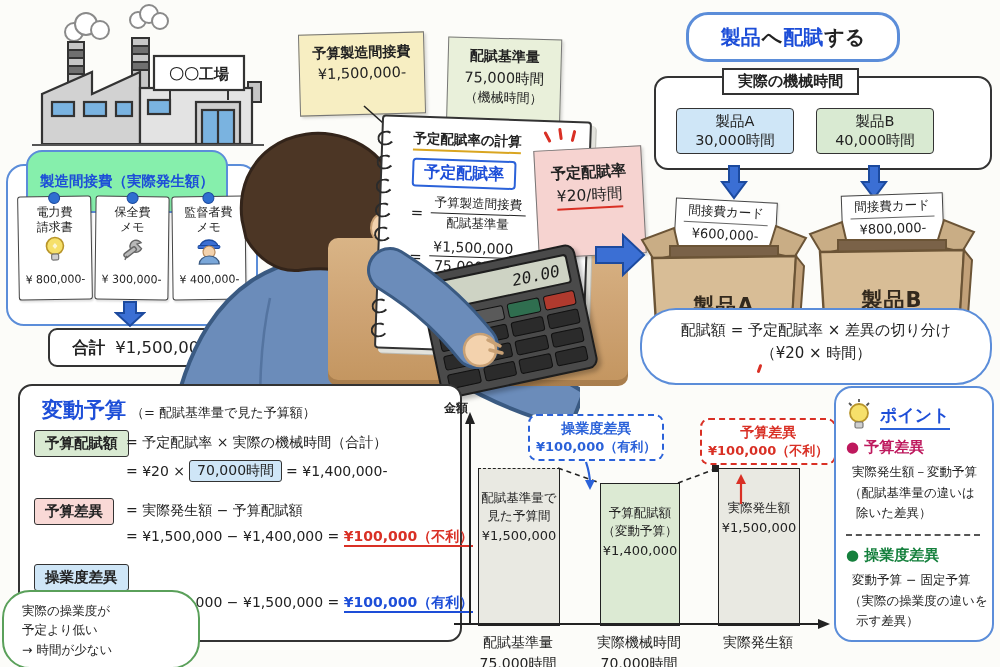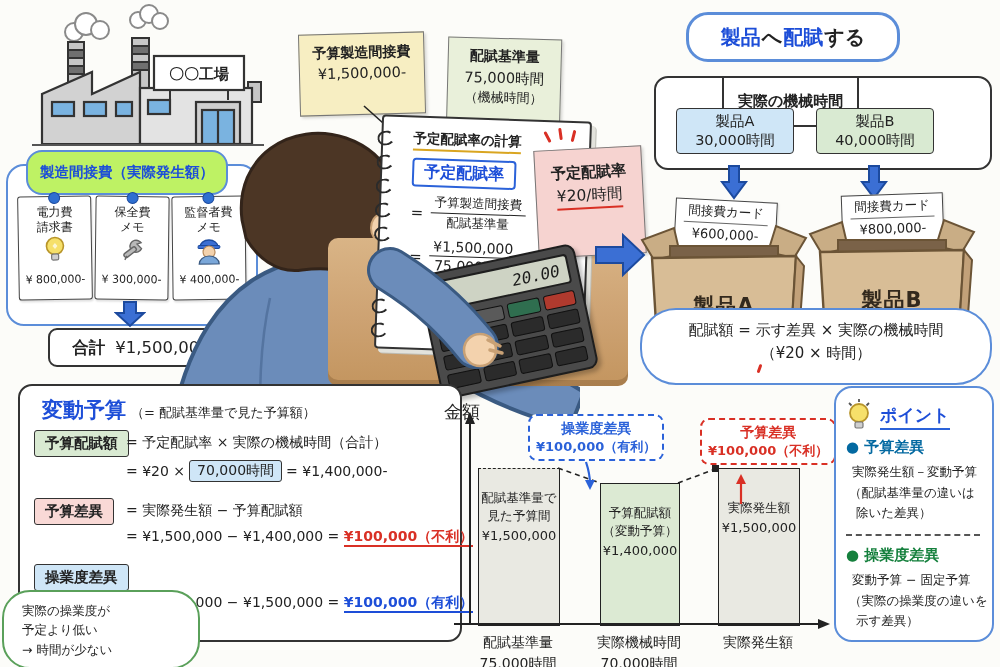--- a/index.html
+++ b/index.html
@@ -4,22 +4,22 @@
 <style>
   html,body{margin:0;padding:0;background:#e8e8e8;}
   #stage{
     position:relative;width:1000px;height:667px;margin:0 auto;
     background:#fcfcf9;overflow:hidden;
     font-family:"DejaVu Sans",sans-serif;color:#222;
   }
   .abs{position:absolute;}
   
   .panel-blue{border:2.5px solid #5b8dd9;border-radius:18px;background:#fff;}
-  .pill{border:2.5px solid #5b8dd9;border-radius:16px;background:#bef264;color:#1d4ed8;
-        font-weight:bold;font-size:14.5px;padding:11px 12px;white-space:nowrap;}
+  .pill{border:2.5px solid #5b8dd9;border-radius:16px;background:#86efac;color:#1d4ed8;
+        font-weight:bold;font-size:14.5px;padding:20px 12px;white-space:nowrap;}
   .card{background:#fff;border:1.6px solid #444;border-radius:3px;width:72px;height:102px;
         text-align:center;box-shadow:1px 2px 2px rgba(0,0,0,.12);}
   .card .pin{position:absolute;top:-5px;left:50%;transform:translateX(-50%);
         width:10px;height:10px;border-radius:50%;background:#2f6fd0;border:1.5px solid #1c4a9e;}
   .card .t{font-size:12px;line-height:1.25;margin-top:8px;font-weight:500;}
   .card .amt{font-size:11px;margin-top:4px;white-space:nowrap;}
   .total-box{border:2px solid #333;border-radius:9px;background:#fff;font-size:16.5px;
         display:flex;align-items:center;justify-content:center;gap:10px;}
   
   .note{border:1.6px solid #777;box-shadow:2px 2px 3px rgba(0,0,0,.15);text-align:center;}
@@ -57,21 +57,21 @@
   .key{height:13px;border-radius:3px;background:#2b2b2b;border:1px solid #111;}
   .key.grn{background:#2f6e4f;} .key.red{background:#b03a2e;} .key.lt{background:#5a5a5a;}
   
   .blkarrow{fill:#3b6fd4;stroke:#1c4a9e;stroke-width:2;}
   
   .alloc-title{border:3px solid #5b8dd9;border-radius:22px;background:#fff;
         display:flex;align-items:center;justify-content:center;font-size:20px;font-weight:bold;gap:1px;}
   .alloc-title .b{color:#1d4ed8;} .alloc-title .k{color:#222;font-weight:600;}
   .alloc-box{border:2px solid #333;border-radius:14px;background:#fff;}
   .mach-label{border:2px solid #333;background:#fff;font-size:15px;font-weight:600;
-        padding:14px 14px;white-space:nowrap;margin-top:8px;}
+        padding:2px 14px;white-space:nowrap;}
   .chip{border:1.8px solid #333;border-radius:4px;text-align:center;font-size:14.5px;
         line-height:1.3;padding:3px 0;font-weight:500;}
   .chipA{background:#cfe6f7;} .chipB{background:#d9ead2;}
   .card-out{background:#fff;border:1.6px solid #444;text-align:center;
         box-shadow:1px 1px 2px rgba(0,0,0,.15);}
   .card-out .ct{font-size:12.5px;border-bottom:1.4px solid #666;display:inline-block;
         padding:3px 4px 2px;white-space:nowrap;}
   .card-out .ca{font-size:13px;margin-top:3px;white-space:nowrap;}
   .box-label{font-size:21px;font-weight:600;color:#33291d;letter-spacing:1px;}
   .cloud{border:2.5px solid #5b8dd9;border-radius:36px;background:#fff;text-align:center;
@@ -85,37 +85,37 @@
   .tag-grn{background:#d9ead2;} .tag-pnk{background:#f9d9d6;} .tag-blu{background:#cfe6f7;}
   .fline{font-size:14px;white-space:nowrap;}
   .inbox-blue{border:1.7px solid #333;border-radius:3px;background:#cfe6f7;padding:1px 7px;margin:0 4px;}
   .res-red{color:#d93025;font-weight:600;border-bottom:2px solid #d93025;padding-bottom:1px;}
   .res-blue{color:#1d4ed8;font-weight:600;border-bottom:2px solid #1d4ed8;padding-bottom:1px;}
   .cloud-green{border:2px solid #5aa05a;border-radius:28px;background:#fff;
         font-size:12.5px;line-height:1.55;padding:9px 0 0 18px;}
   
   .chart-title{font-size:15.5px;font-weight:600;border-bottom:2px solid #222;
         padding-bottom:2px;white-space:nowrap;}
-  .ylab{font-size:18px;font-weight:400;}
+  .ylab{font-size:12px;font-weight:700;}
   .bar{border-left:1.7px solid #222;border-right:1.7px solid #222;border-bottom:1.7px solid #222;
         border-top:1.7px dashed #222;text-align:center;}
   .bar-gray{background:#e9e9e2;} .bar-green{background:#dcead3;}
   .bar .bl{font-size:12.5px;line-height:1.45;margin-top:20px;}
   .bar .bv{font-size:13px;margin-top:3px;}
   .dash-label{border-radius:9px;background:#fff;text-align:center;line-height:1.3;
         padding:3px 6px;font-weight:600;white-space:nowrap;}
   .dash-blue{border:2px dashed #2b62d9;color:#2b62d9;font-size:14px;}
   .dash-red{border:2px dashed #d93025;color:#d93025;font-size:14px;}
   .xlab{font-size:14px;text-align:center;line-height:1.5;white-space:nowrap;}
   
   .pt-panel{border:2.8px solid #5b8dd9;border-radius:18px;background:#fff;}
   .pt-title{color:#1d4ed8;font-size:17px;font-weight:bold;border-bottom:2px solid #2b62d9;
         display:inline-block;padding-bottom:1px;}
   .pt-item{font-size:15px;font-weight:bold;}
-  .pt-red{color:#0369a1;} .pt-blue{color:#15803d;}
+  .pt-red{color:#be185d;} .pt-blue{color:#15803d;}
   .pt-body{font-size:12.5px;line-height:1.6;color:#222;}
   .pt-div{border-top:2px dashed #555;}
   .red-tick{position:absolute;width:2.5px;height:9px;background:#d93025;transform:rotate(20deg);border-radius:2px;}
 </style>
 </head>
 <body>
 
 <div id="stage">
 
   <svg class="abs" style="left:12px;top:4px" width="258" height="156" viewBox="0 0 258 156">
@@ -361,21 +361,21 @@
       <polygon points="14,40 2,20 34,8 40,34" fill="#c9ad85" stroke="#6b5436" stroke-width="2"></polygon>
       <polygon points="154,38 166,18 136,6 128,32" fill="#c9ad85" stroke="#6b5436" stroke-width="2"></polygon>
       <rect x="30" y="26" width="108" height="22" fill="#7a6248" stroke="#6b5436" stroke-width="2"></rect>
       <polygon points="12,38 156,36 150,134 18,136" fill="#d8bd96" stroke="#6b5436" stroke-width="2.4"></polygon>
       <polygon points="156,36 164,46 158,128 150,134" fill="#c2a179" stroke="#6b5436" stroke-width="2"></polygon>
     </svg>
     <div class="abs box-label" style="left:0;top:92px;width:168px;text-align:center;z-index:3">製品B</div>
   </div>
 
   <div class="abs cloud" style="left:640px;top:308px;width:348px;height:64px;z-index:4">
-    <div>配賦額 = 示す差異 × 実際の機械時間</div>
+    <div>配賦額 = 予定配賦率 × 差異の切り分け</div>
     <div>（¥20 × 時間）</div>
     <div class="red-tick" style="left:116px;top:54px"></div>
   </div>
 
   <div class="abs vb-panel" style="left:18px;top:384px;width:440px;height:254px">
     <div class="abs" style="left:22px;top:10px">
       <span class="vb-title">変動予算</span>
       <span class="vb-sub">（= 配賦基準量で見た予算額）</span>
     </div>
 

